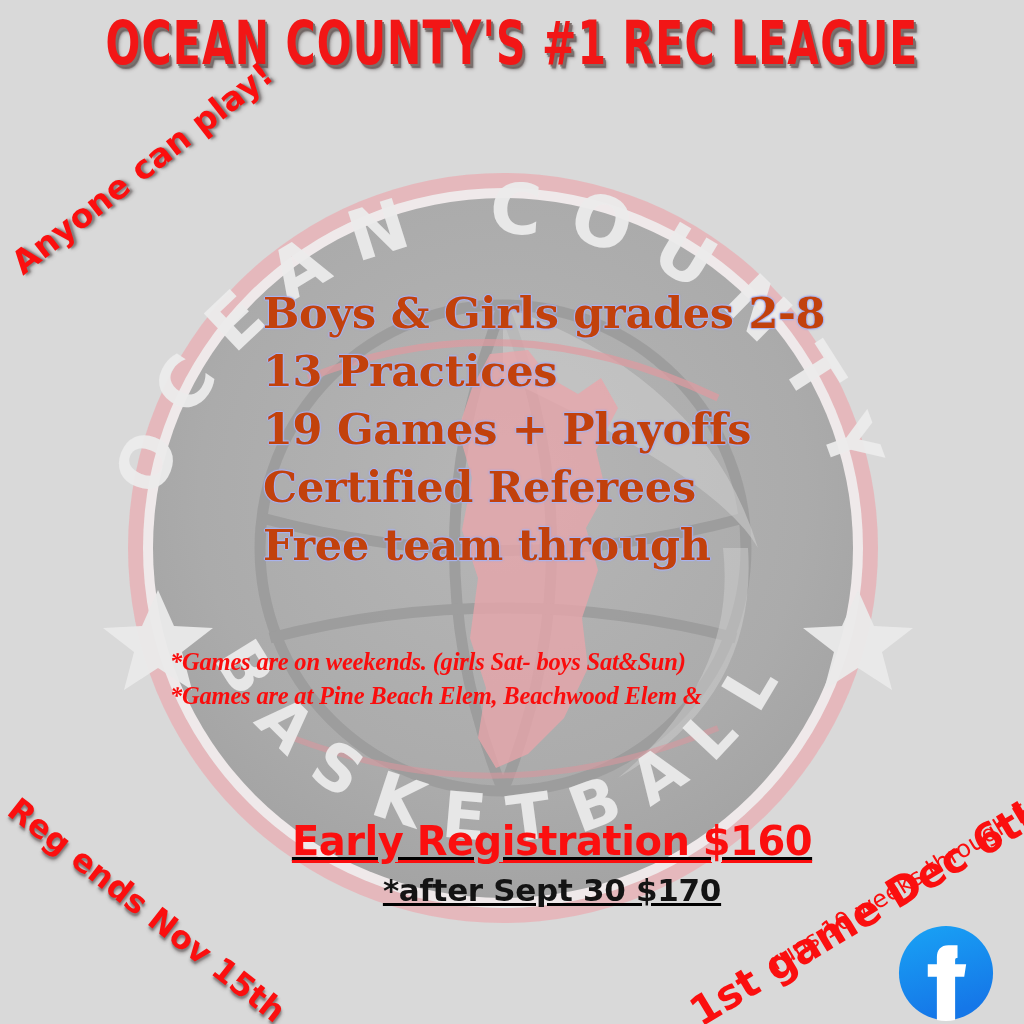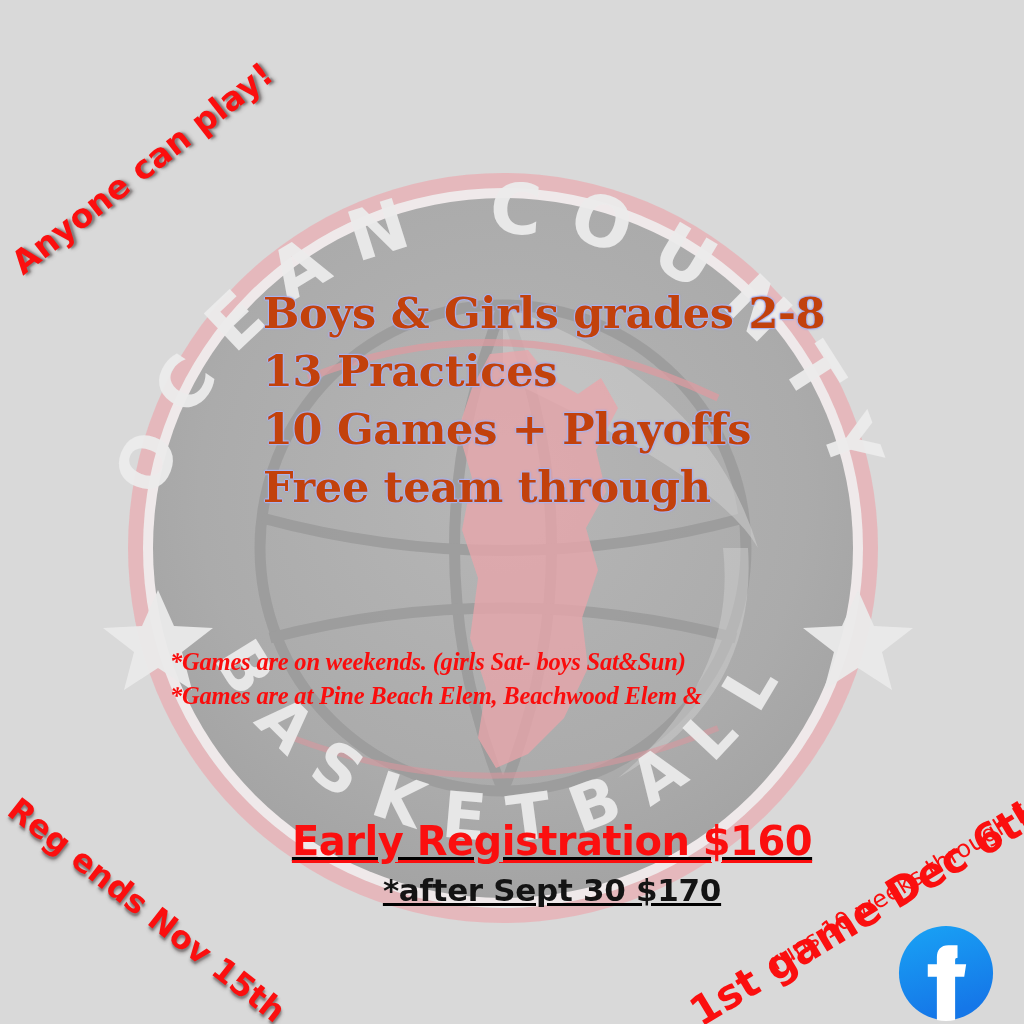--- a/index.html
+++ b/index.html
@@ -239,27 +239,31 @@
 
       <g fill="#eaeaea" opacity="0.95">
         <polygon points="100,512 116,548 155,550 124,574 134,612 100,590 66,612 76,574 45,550 84,548"></polygon>
       </g>
       <g fill="#eaeaea" opacity="0.95">
         <polygon points="800,512 816,548 855,550 824,574 834,612 800,590 766,612 776,574 745,550 784,548"></polygon>
       </g>
     </svg>
   </div>
 
+  <div class="title-band">
+    <span class="title-text">OCEAN COUNTY'S #1 REC LEAGUE</span>
+  </div>
 
   <div class="rot rot-anyone">Anyone can play!</div>
 
   <div class="bullets">
     <div class="line">Boys &amp; Girls grades 2-8</div>
     <div class="line">13 Practices</div>
-    <div class="line">10 Games + Playoffs</div>
+    <div class="line">19 Games + Playoffs</div>
+    <div class="line">Certified Referees</div>
     <div class="line">Free team through</div>
   </div>
 
   <div class="notes">
     <div class="note">*Games are on weekends. (girls Sat- boys Sat&amp;Sun)</div>
     <div class="note">*Games are at Pine Beach Elem, Beachwood Elem &amp;</div>
   </div>
 
   <div class="price-block">
     <span class="price-main">Early Registration $160</span>

